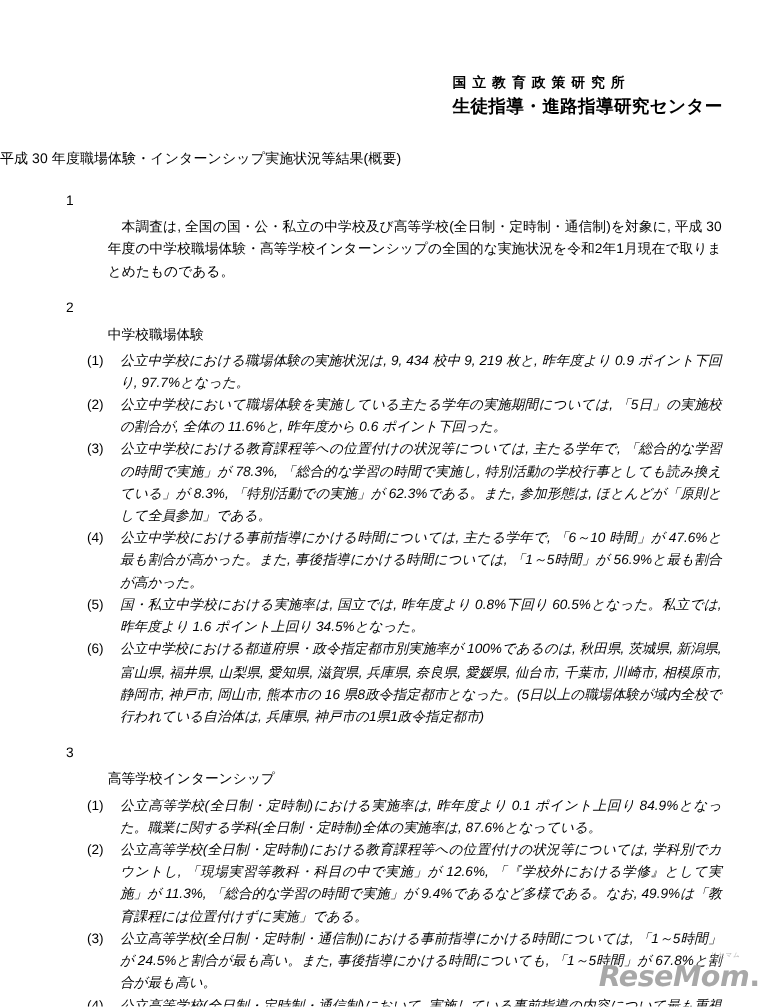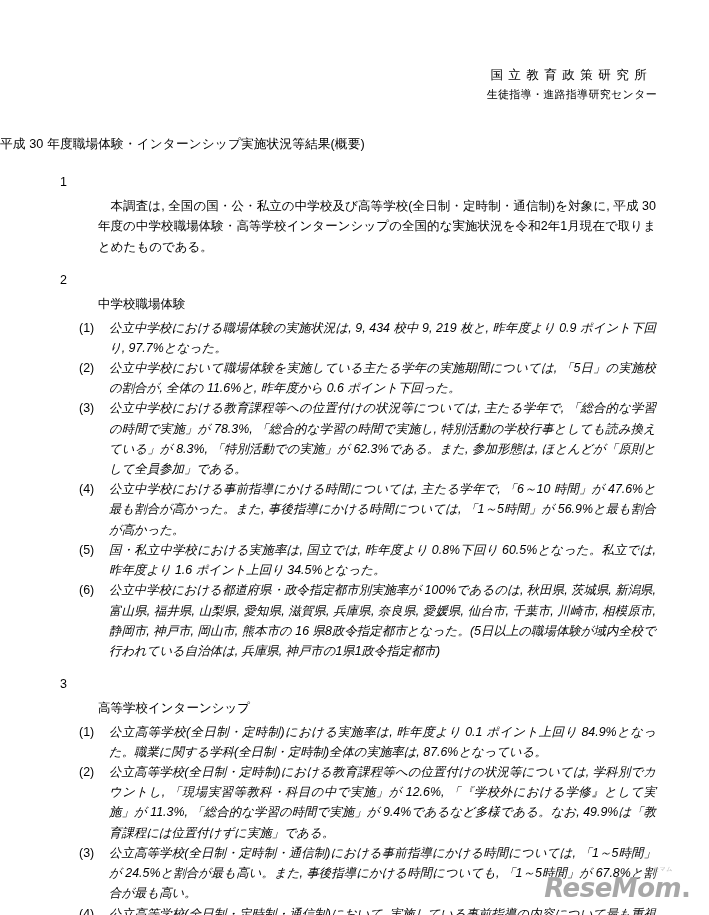--- a/index.html
+++ b/index.html
@@ -25,31 +25,32 @@
     width: 709px;
     height: 915px;
     background: #fff;
   }
 
   
   .org-header {
     position: absolute;
     right: 52px;
     top: 66px;
-    text-align: center;
+    text-align: left;
     line-height: 1.55;
+    font-weight: bold;
   }
   .org-line1 {
     font-size: 12.6px;
     letter-spacing: 5.4px;
     padding-right: 1px;
     white-space: nowrap;
   }
   .org-line2 {
-    font-size: 11px;
+    font-size: 16px;
     letter-spacing: 0.3px;
     white-space: nowrap;
   }
 
   
   .doc-title {
     position: absolute;
     left: 0;
     right: 0;
     top: 136px;

